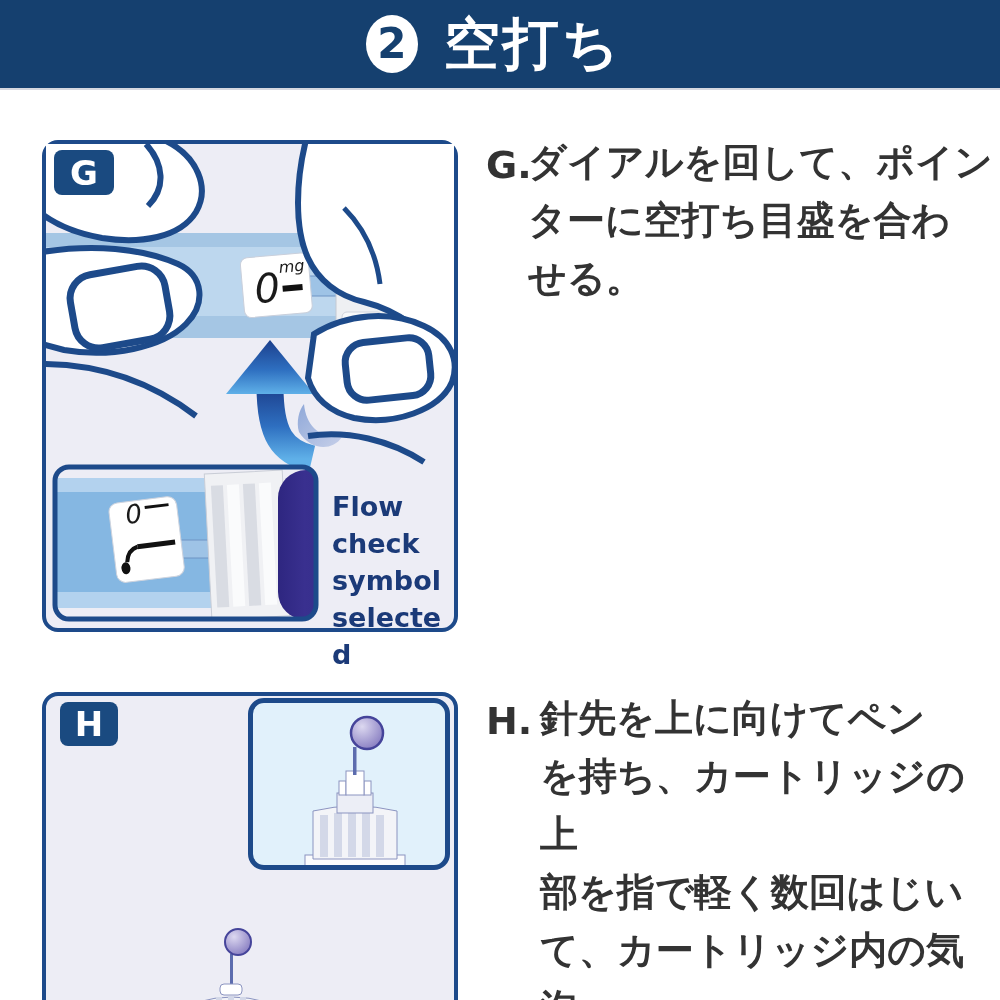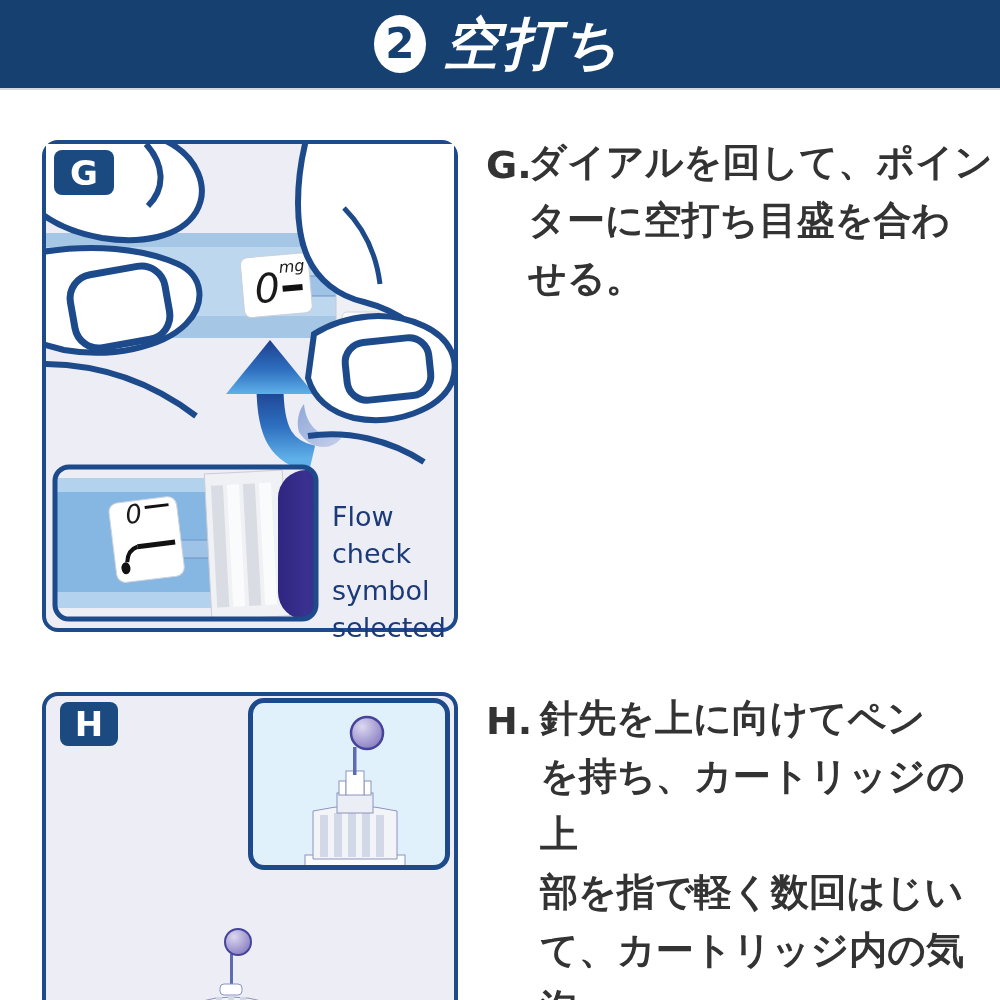--- a/index.html
+++ b/index.html
@@ -13,40 +13,40 @@
     position:absolute;left:0;top:0;width:1000px;height:88px;
     background:#15406f;border-bottom:2px solid #d6d8e0;
     display:flex;align-items:center;justify-content:center;gap:14px;
   }
   .step-circle{
     width:52px;height:58px;border-radius:50%;background:#ffffff;
     display:flex;align-items:center;justify-content:center;flex:0 0 auto;
   }
   .step-circle span{color:#15406f;font-size:42px;font-weight:bold;line-height:1;}
   .banner h1{
-    margin:4px;color:#ffffff;font-size:56px;font-weight:bold;letter-spacing:3px;line-height:1;font-style:italic;
+    margin:12px;color:#ffffff;font-size:56px;font-weight:bold;letter-spacing:3px;line-height:1;
   }
   
   .panel{
     position:absolute;left:42px;width:416px;box-sizing:border-box;
     background:#ededf5;border:4px solid #1d4a8a;border-radius:16px;
   }
   .panel-g{top:140px;height:492px;}
   .panel-h{top:692px;height:420px;}
   .panel svg.fill{position:absolute;left:0;top:0;}
   .badge{
     position:absolute;background:#1a4a80;border-radius:8px;
     color:#ffffff;font-weight:bold;font-size:34px;
     display:flex;align-items:center;justify-content:center;z-index:5;
   }
   .badge-g{left:8px;top:6px;width:60px;height:45px;}
   .badge-h{left:14px;top:6px;width:58px;height:44px;}
   .flow-label{
-    position:absolute;left:286px;top:354px;width:120px;z-index:4;
-    color:#1b3a78;font-size:27px;font-weight:normal;line-height:37px;
+    position:absolute;left:286px;top:344px;width:120px;z-index:4;
+    color:#1b3a78;font-size:27px;font-weight:bold;line-height:37px;
     word-break:break-word;
   }
   .inset-h{
     position:absolute;left:202px;top:2px;width:202px;height:172px;box-sizing:border-box;
     background:#e1f1fb;border:5px solid #1d4a8a;border-radius:16px;overflow:hidden;z-index:3;
   }
   
   .instr{
     position:absolute;left:486px;width:514px;display:flex;
     color:#333333;font-size:38px;font-weight:bold;line-height:58px;

